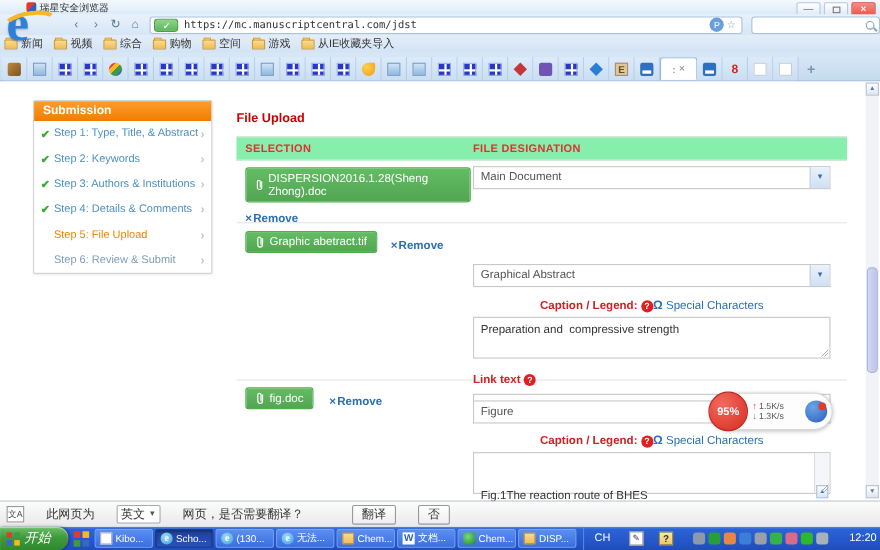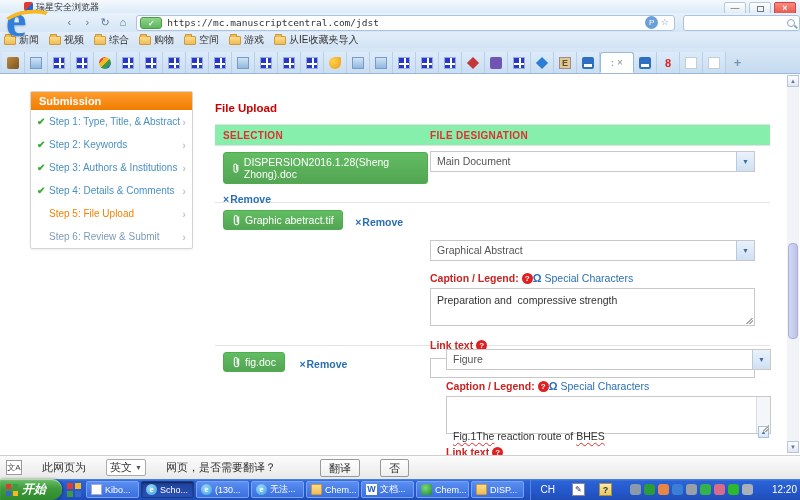--- a/index.html
+++ b/index.html
@@ -116,21 +116,21 @@
   .row { position:relative; border-bottom:1px solid #e5e5e5; }
   .col-left { position:absolute; left:8px; top:0; width:200px; }
   .col-right { position:absolute; left:215px; top:0; width:325px; }
   .filebtn { display:inline-flex; align-items:center; gap:4px; background:linear-gradient(#62bd62,#53a553);
     border:1px solid #4cae4c; border-radius:3px; color:#fff; font-size:10.5px; padding:3px 8px; }
   .removelink { color:#2a6fb5; font-weight:bold; font-size:10.5px; display:inline-flex; gap:1px; }
   .dropdown { display:flex; width:325px; height:21px; background:#fff; border:1px solid #c8c8c8; }
   .dd-value { flex:1; font-size:10.5px; color:#555; padding:3px 0 0 6px; }
   .dd-btn { width:18px; background:linear-gradient(#eaf2fb,#cfe0f3); border-left:1px solid #b5cbe0;
     color:#3a6ea5; font-size:7px; text-align:center; line-height:20px; }
-  .cap-row { display:flex; justify-content:flex-start; align-items:center; width:325px; }
+  .cap-row { display:flex; justify-content:center; align-items:center; width:325px; }
   .redlabel { color:#cc2222; font-size:10.5px; font-weight:bold; display:inline-flex; align-items:center; gap:3px; }
   .helpico { display:inline-block; width:11px; height:11px; background:#e02020; border-radius:50%;
     color:#fff; font-size:8px; font-weight:bold; text-align:center; line-height:11px; }
   .speclink { color:#2a6fb5; font-size:10.5px; display:inline-flex; align-items:center; gap:3px; }
   .omega { font-size:11px; font-weight:bold; }
   .captionbox { width:325px; border:1px solid #c8c8c8; background:#fff; font-size:10.5px;
     color:#333; padding:4px 6px; white-space:pre-wrap; position:relative; line-height:14px; }
   .resize-grip { position:absolute; right:1px; bottom:1px; width:7px; height:7px;
     background:linear-gradient(135deg,transparent 50%,#aaa 50%, #aaa 60%, transparent 60%, transparent 70%, #aaa 70%, #aaa 80%, transparent 80%); }
   .ta-scroll { position:absolute; right:0; top:0; bottom:0; width:14px; border-left:1px solid #ddd;
@@ -185,21 +185,21 @@
     background:radial-gradient(circle at 35% 28%, #7ab4f0, #1a5cc0); border:2px solid #1a4ea8;
     color:#fff; font-size:8px; font-weight:bold; text-align:center; line-height:29px; }
   .cputxt { flex:1; text-align:center; font-size:8.5px; color:#444; line-height:10px; }
   .cputxt .t2 { font-size:8px; color:#666; }
 
   
   .taskbar { position:absolute; top:479px; left:0; right:0; height:21px;
     background:linear-gradient(#4a8ae8,#2b63d6 10%,#2456c8 65%,#1f4db8); display:flex; align-items:center; }
   .startbtn { display:flex; align-items:center; gap:4px; height:21px; padding:0 16px 0 6px;
     background:linear-gradient(#6cc06a,#3f9a3c 45%,#2f8a2e); border-radius:0 10px 10px 0;
-    color:#fff; font-weight:bold; font-size:12px; font-style:italic;
+    color:#fff; font-weight:normal; font-size:12px; font-style:italic;
     box-shadow:inset 0 1px 1px rgba(255,255,255,.5), 1px 0 3px rgba(0,0,0,.4); }
   .winflag { width:12px; height:12px; background:
       linear-gradient(#e23a2e,#e23a2e) 0 0/5px 5px no-repeat,
       linear-gradient(#3f9a46,#3f9a46) 7px 0/5px 5px no-repeat,
       linear-gradient(#3568c8,#3568c8) 0 7px/5px 5px no-repeat,
       linear-gradient(#f7b824,#f7b824) 7px 7px/5px 5px no-repeat; }
   .qlaunch { width:14px; height:14px; margin:0 5px; background:
       linear-gradient(#e23a2e,#e23a2e) 0 0/6px 6px no-repeat,
       linear-gradient(#f7b824,#f7b824) 8px 0/6px 6px no-repeat,
       linear-gradient(#3f9a46,#3f9a46) 0 8px/6px 6px no-repeat,
@@ -507,21 +507,21 @@
             <svg width="9" height="12" viewBox="0 0 10 14">
                 <path d="M7.5 3v7a2.5 2.5 0 0 1-5 0V3.5a1.7 1.7 0 0 1 3.4 0V10" fill="none" stroke="#fff" stroke-width="1.3"></path>
               </svg>
             <span>fig.doc</span>
           </span>
           <span class="removelink" style="margin-left:10px;">
               <span>×</span>
               <span>Remove</span>
             </span>
         </div>
-        <div class="col-right" style="top:3px;margin-left:16px;">
+        <div class="col-right" style="top:18px;">
           <span class="dropdown">
             <span class="dd-value">Figure</span>
             <span class="dd-btn">▼</span>
           </span>
           <div class="cap-row" style="margin-top:10px;">
             <span class="redlabel">
                 <span>Caption / Legend:</span>
                 <span class="helpico">?</span>
               </span>
             <span class="speclink">
@@ -547,20 +547,34 @@
         </div>
       </div>
     </div>
 
     <div class="pg-scroll">
       <div class="pg-arrow">▲</div>
       <div class="pg-thumb"></div>
       <div class="pg-arrow down">▼</div>
     </div>
 
+    <div class="speedwidget">
+      <span class="pct-circle">95%</span>
+      <span class="speeds">
+        <div>
+            <span class="arr-up">↑</span>
+            <span>1.5K/s</span>
+          </div>
+        <div>
+            <span class="arr-dn">↓</span>
+            <span>1.3K/s</span>
+          </div>
+      </span>
+      <span class="ball-ico"></span>
+    </div>
   </div>
 
   <div class="transbar">
     <span class="ta-ico">文A</span>
     <span>此网页为</span>
     <span class="langbox">
         <span>英文</span>
         <span class="dd">▼</span>
       </span>
     <span>网页，是否需要翻译？</span>

